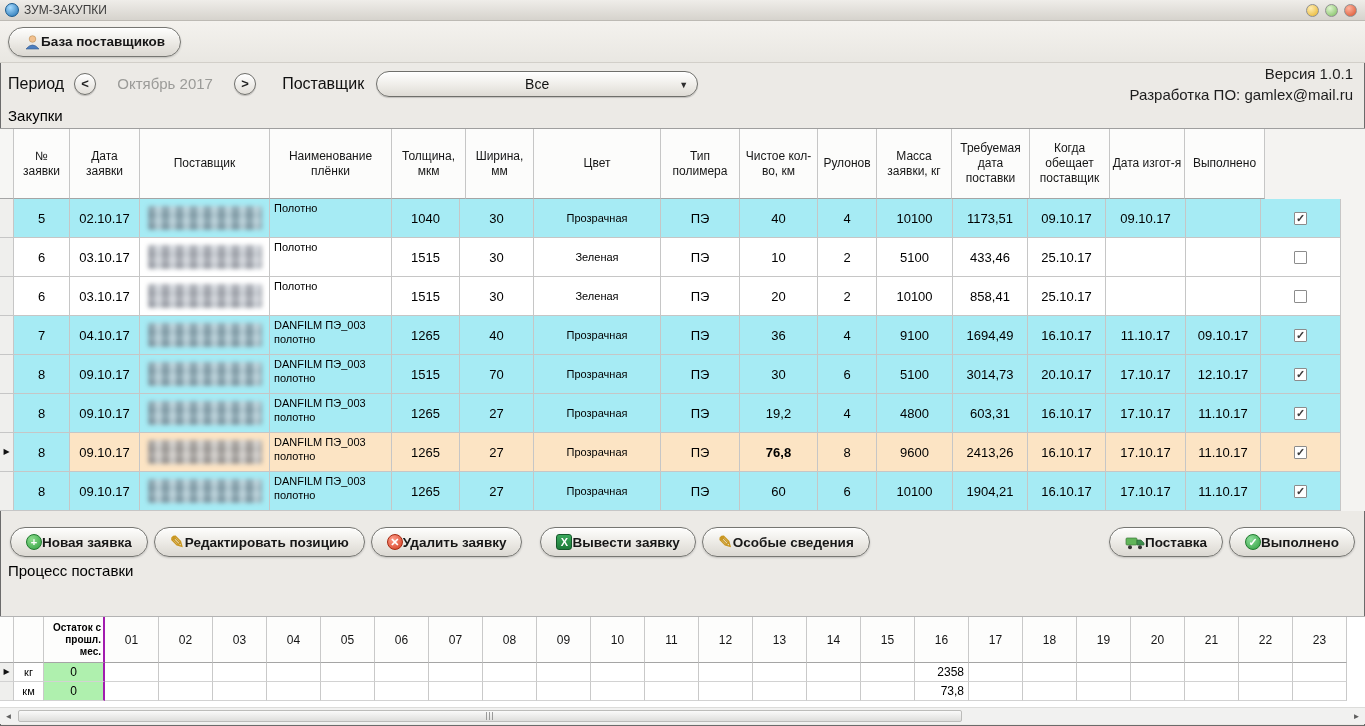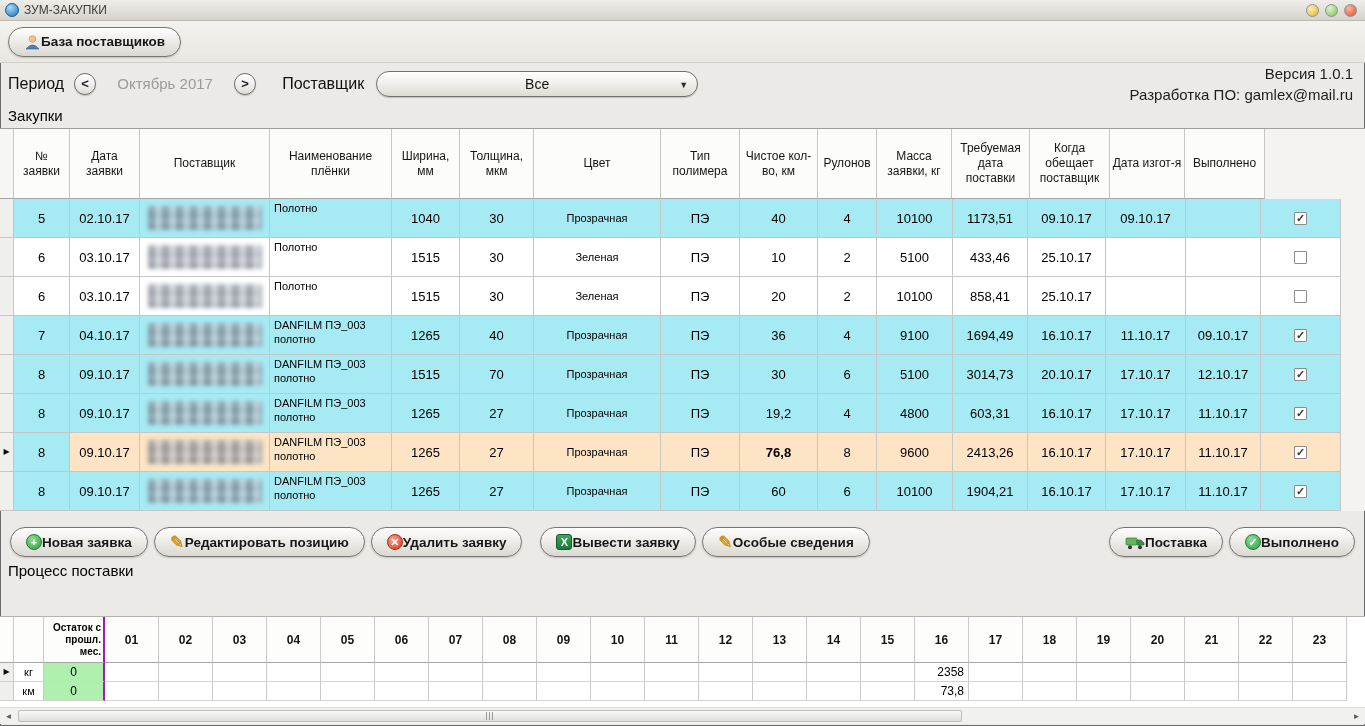--- a/index.html
+++ b/index.html
@@ -107,21 +107,21 @@
   .drow:not(.dhead){height:19px}
   .dsel{width:14px;flex:none;background:#efefed;border-right:1px solid #c9c9c9;border-bottom:1px solid #d2d2d2;
     display:flex;align-items:center;justify-content:center}
   .dunit{width:30px;flex:none;display:flex;align-items:center;justify-content:center;
     font-size:11px;border-right:1px solid #c9c9c9;border-bottom:1px solid #d2d2d2}
   .dcarry{width:61px;flex:none;display:flex;align-items:center;justify-content:center;
     border-right:2px solid #a21caf;border-bottom:1px solid #d2d2d2;text-align:right}
   .carryhead{font-size:10px;font-weight:bold;line-height:1.2;padding:2px}
   .dday{width:54px;flex:none;display:flex;align-items:center;justify-content:center;
     border-right:1px solid #c9c9c9;border-bottom:1px solid #d2d2d2;font-size:12px}
-  .dhead .dday{font-weight:bold;color:#141414}
+  .dhead .dday{font-weight:normal;color:#141414}
   .dval{justify-content:flex-end;padding-right:4px;font-weight:normal}
   .green{background:#aff0ae}
   
   .hscroll{position:absolute;left:0;top:707px;width:1365px;height:17px;background:#f1f1f0;
     border-top:1px solid #dcdcda}
   .scroll-arrow{position:absolute;top:0;width:17px;height:16px;display:flex;align-items:center;
     justify-content:center;font-size:8px;color:#5f5f5f;cursor:pointer}
   .scroll-arrow.left{left:0}
   .scroll-arrow.right{right:0}
   .scroll-thumb{position:absolute;left:18px;top:2px;width:944px;height:12px;border-radius:2px;
@@ -171,22 +171,22 @@
 </div>
 
 <div class="section-label s1">Закупки</div>
 <div class="main-grid">
     <div class="trow thead">
       <div class="selcell selhead"></div>
       <div class="th c0" style="width: 56px;">№ заявки</div>
       <div class="th c1" style="width: 70px;">Дата заявки</div>
       <div class="th c2" style="width: 130px;">Поставщик</div>
       <div class="th c3" style="width: 122px;">Наименование плёнки</div>
+      <div class="th c5" style="width: 74px;">Толщина, мкм</div>
       <div class="th c4" style="width: 68px;">Ширина, мм</div>
-      <div class="th c5" style="width: 74px;">Толщина, мкм</div>
       <div class="th c6" style="width: 127px;">Цвет</div>
       <div class="th c7" style="width: 79px;">Тип полимера</div>
       <div class="th c8" style="width: 78px;">Чистое кол-во, км</div>
       <div class="th c9" style="width: 59px;">Рулонов</div>
       <div class="th c11" style="width: 75px;">Масса заявки, кг</div>
       <div class="th c12" style="width: 78px;">Требуемая дата поставки</div>
       <div class="th c13" style="width: 80px;">Когда обещает поставщик</div>
       <div class="th c14" style="width: 75px;">Дата изгот-я</div>
       <div class="th c15" style="width: 80px;">Выполнено</div>
     </div>

